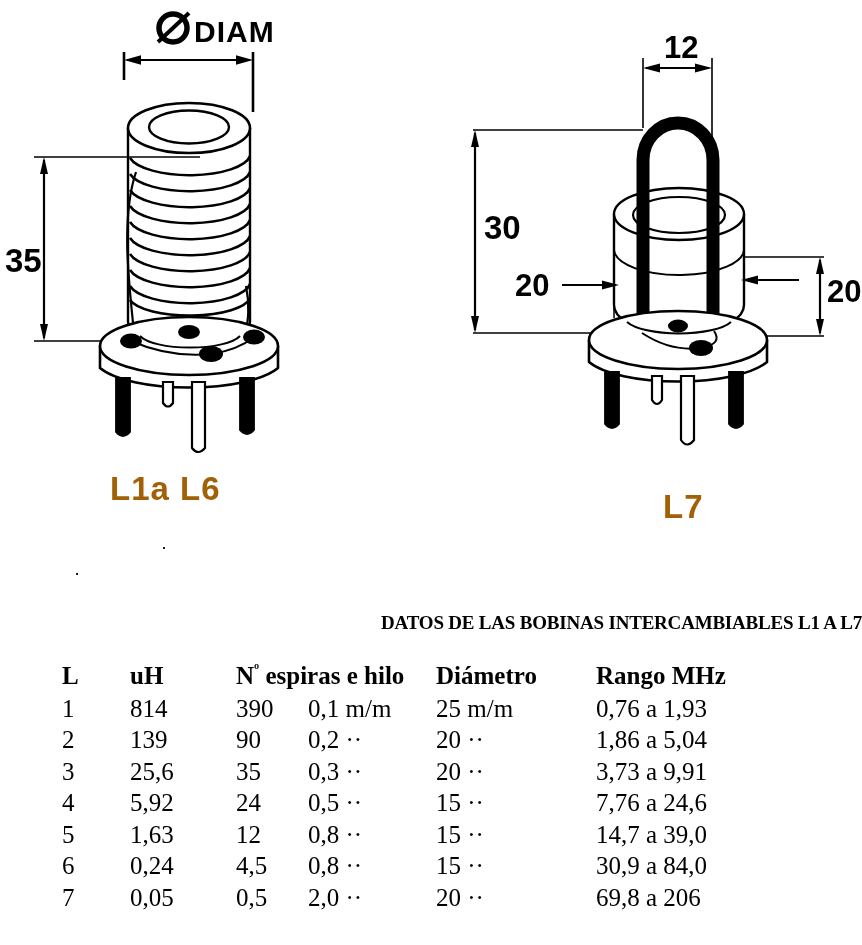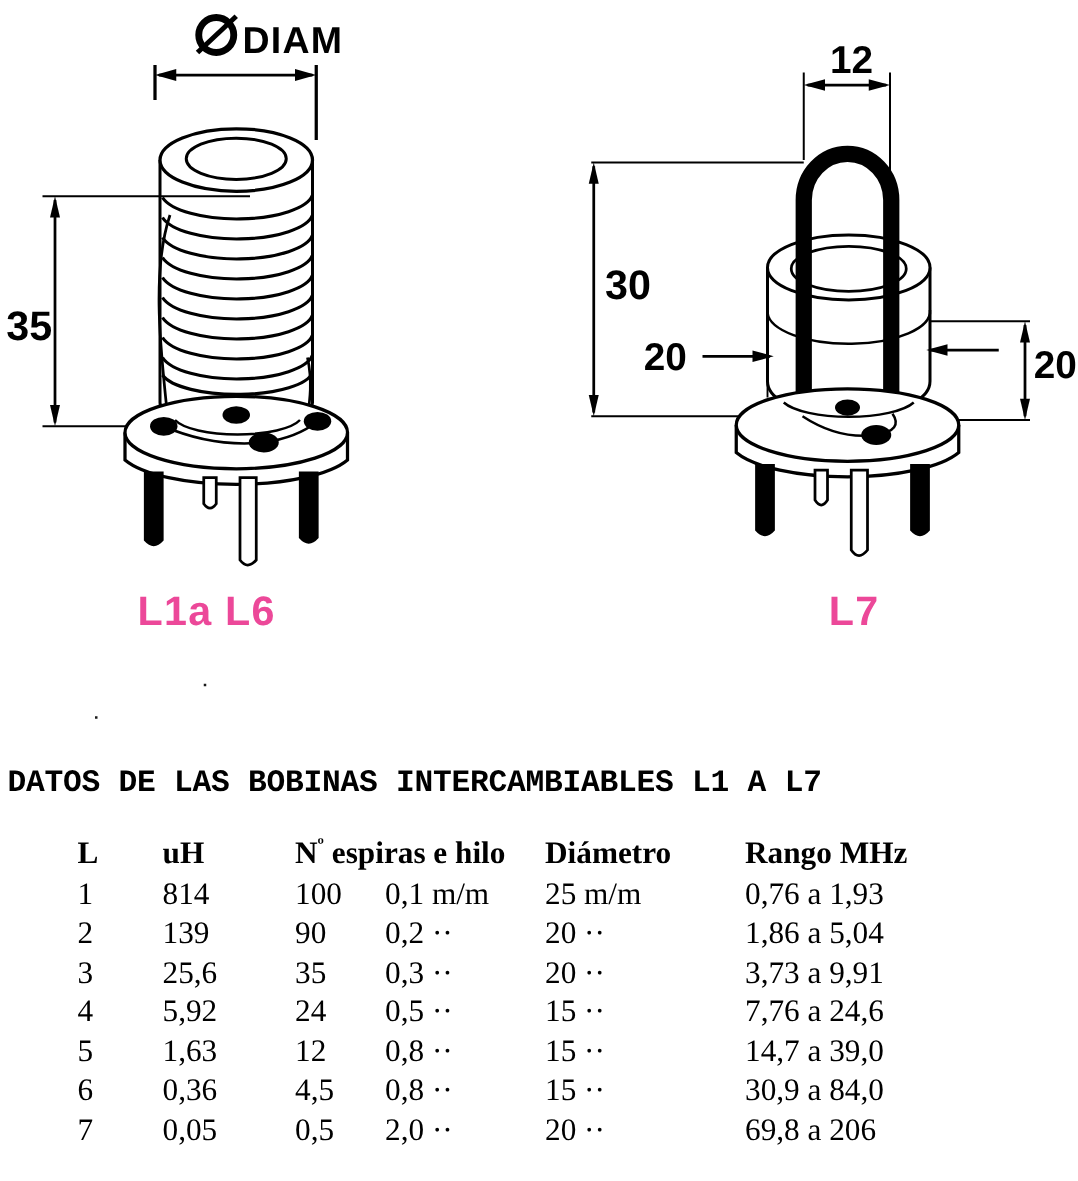--- a/index.html
+++ b/index.html
@@ -32,38 +32,38 @@
   #figure-left  { left: 0px;   width: 431px; height: 520px; }
   #figure-right { left: 431px; width: 431px; height: 520px; }
 
   .fig-caption {
     position: absolute;
     font-family: "Liberation Sans", "DejaVu Sans", sans-serif;
     font-weight: bold;
     font-size: 33px;
     letter-spacing: 1px;
     white-space: nowrap;
-    color: #ec4899;
+    color: #a16207;
   }
   #caption-left  { left: 110px; top: 470px; }
-  #caption-right { left: 663px; top: 470px; }
+  #caption-right { left: 663px; top: 488px; }
 
   
   #table-block {
     position: absolute;
     left: 0;
     top: 612px;
     width: 862px;
   }
   #table-title {
-    font-family: Liberation Mono, monospace;
+    font-family: Liberation Serif, serif;
     font-weight: bold;
-    font-size: 25px;
+    font-size: 19px;
     letter-spacing: -0.2px;
-    text-align: left;
+    text-align: right;
     white-space: nowrap;
     color: #000;
     margin-left: 6px;
   }
 
   table.data-table {
     border-collapse: collapse;
     margin: 26px 0 0 62px;
     font-family: "Liberation Serif", "DejaVu Serif", serif;
     font-size: 25px;
@@ -287,21 +287,21 @@
         <th class="col-uh">uH</th>
         <th class="col-turns col-wire hdr-turns-wire" colspan="2"><span>N</span><span class="sup-o">º</span>&nbsp;<span>espiras e hilo</span></th>
         <th class="col-diam">Diámetro</th>
         <th class="col-range">Rango MHz</th>
       </tr>
     </thead>
     <tbody>
       <tr>
         <td class="col-l">1</td>
         <td class="col-uh">814</td>
-        <td class="col-turns">100</td>
+        <td class="col-turns">390</td>
         <td class="col-wire">0,1 m/m</td>
         <td class="col-diam">25 m/m</td>
         <td class="col-range">0,76 a 1,93</td>
       </tr>
       <tr>
         <td class="col-l">2</td>
         <td class="col-uh">139</td>
         <td class="col-turns">90</td>
         <td class="col-wire">0,2  ··</td>
         <td class="col-diam">20  ··</td>
@@ -326,21 +326,21 @@
       <tr>
         <td class="col-l">5</td>
         <td class="col-uh">1,63</td>
         <td class="col-turns">12</td>
         <td class="col-wire">0,8  ··</td>
         <td class="col-diam">15  ··</td>
         <td class="col-range">14,7 a 39,0</td>
       </tr>
       <tr>
         <td class="col-l">6</td>
-        <td class="col-uh">0,36</td>
+        <td class="col-uh">0,24</td>
         <td class="col-turns">4,5</td>
         <td class="col-wire">0,8  ··</td>
         <td class="col-diam">15  ··</td>
         <td class="col-range">30,9 a 84,0</td>
       </tr>
       <tr>
         <td class="col-l">7</td>
         <td class="col-uh">0,05</td>
         <td class="col-turns">0,5</td>
         <td class="col-wire">2,0  ··</td>

